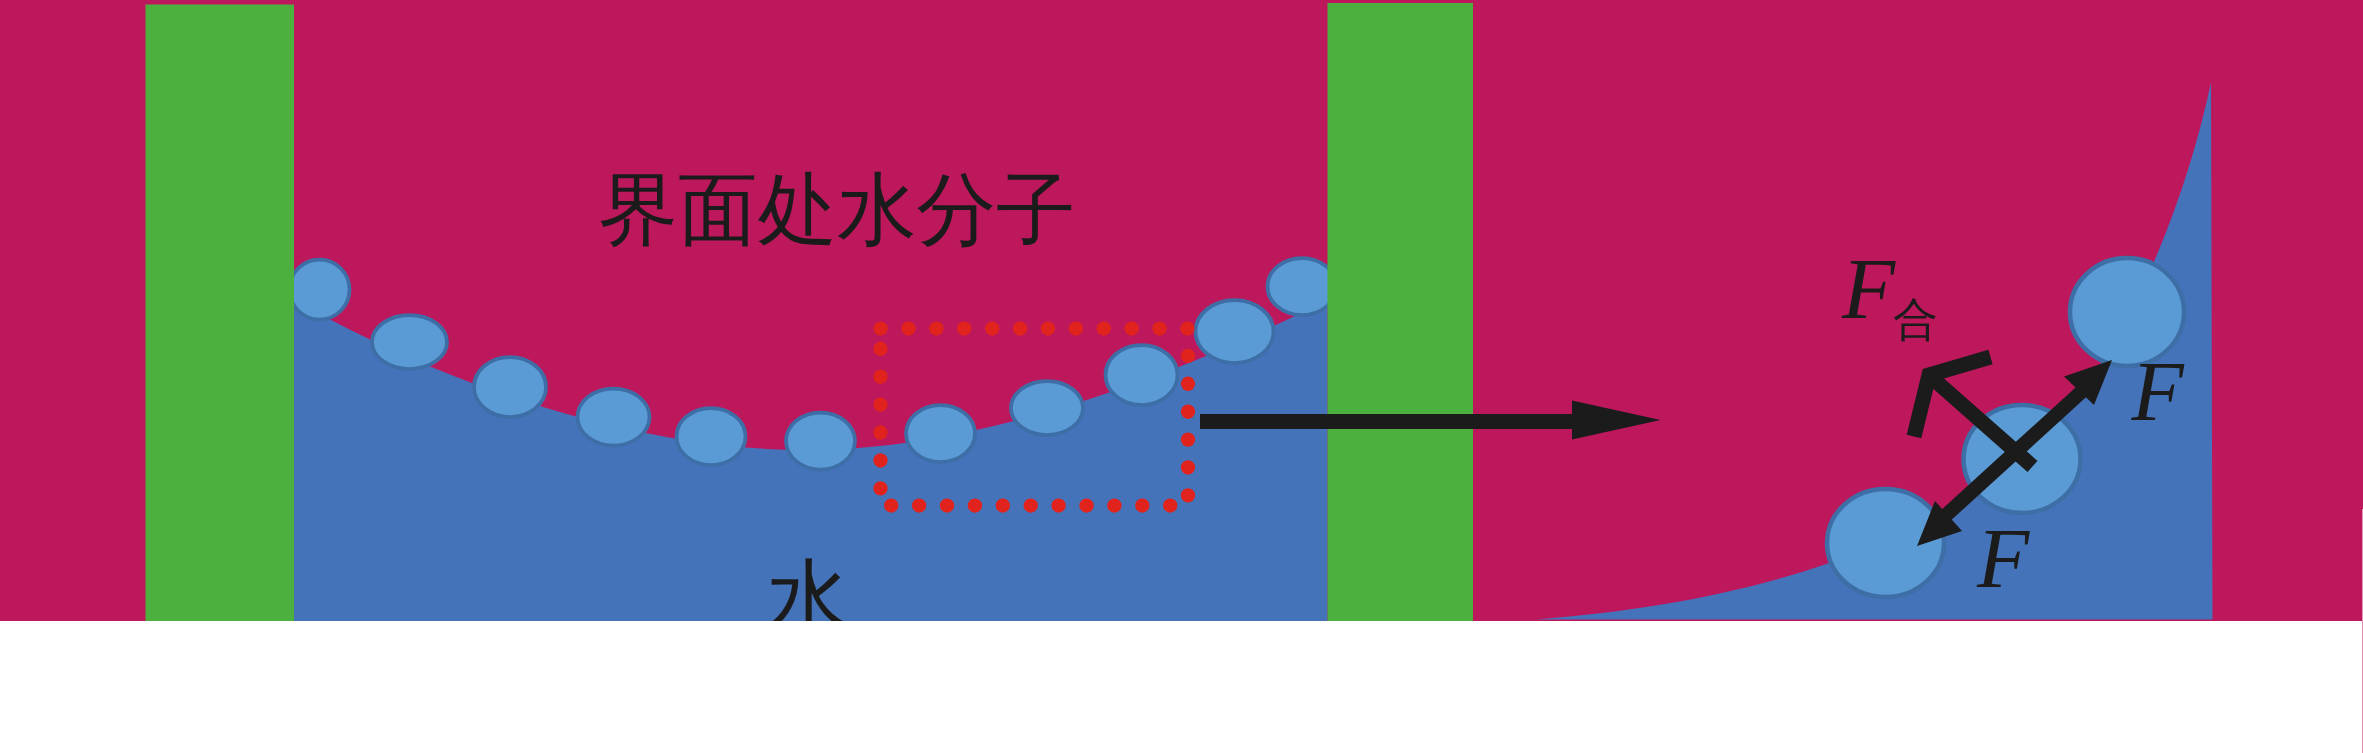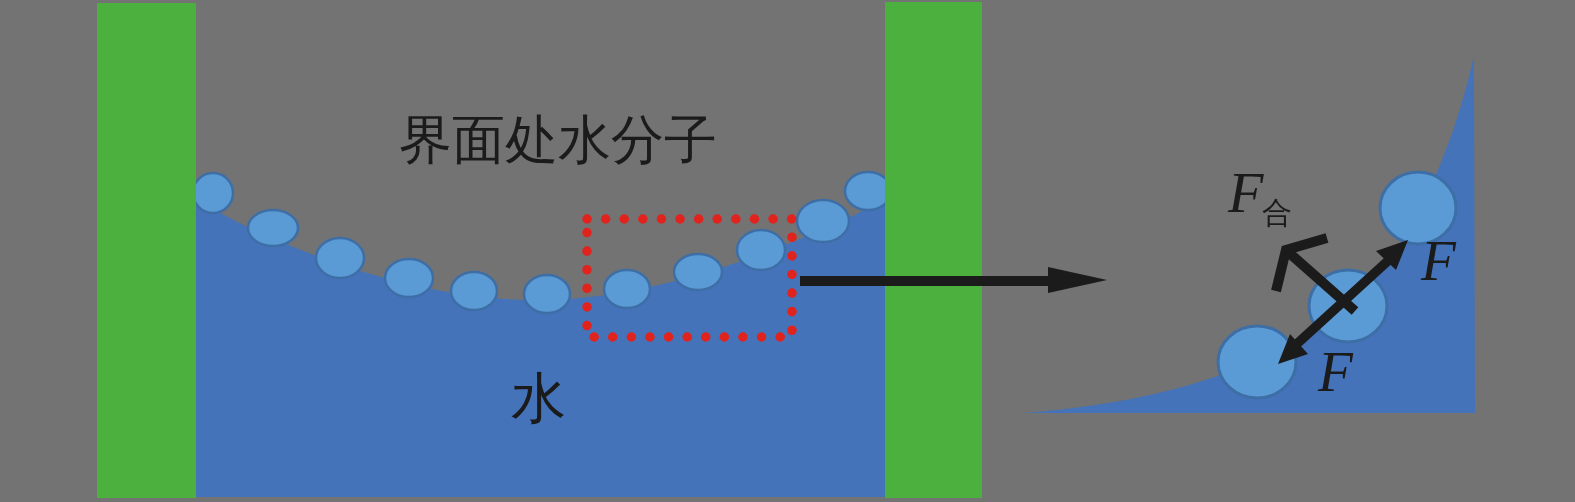--- a/index.html
+++ b/index.html
@@ -1,20 +1,20 @@
 <!DOCTYPE html>
 <html><head>
 <meta charset="utf-8">
 <style>
   html, body { margin: 0; padding: 0; background: #ffffff; }
   .canvas {
     position: relative;
     width: 1575px;
-    height: 502px;
-    background: #737373;
+    height: 414px;
+    background: #be185d;
     overflow: hidden;
   }
   svg { display: block; }
   .cjk-text {
     font-family: "Liberation Serif", "DejaVu Serif", serif;
     font-weight: 400;
   }
   .force-label {
     font-family: "Liberation Serif", "DejaVu Serif", serif;
     font-style: italic;

